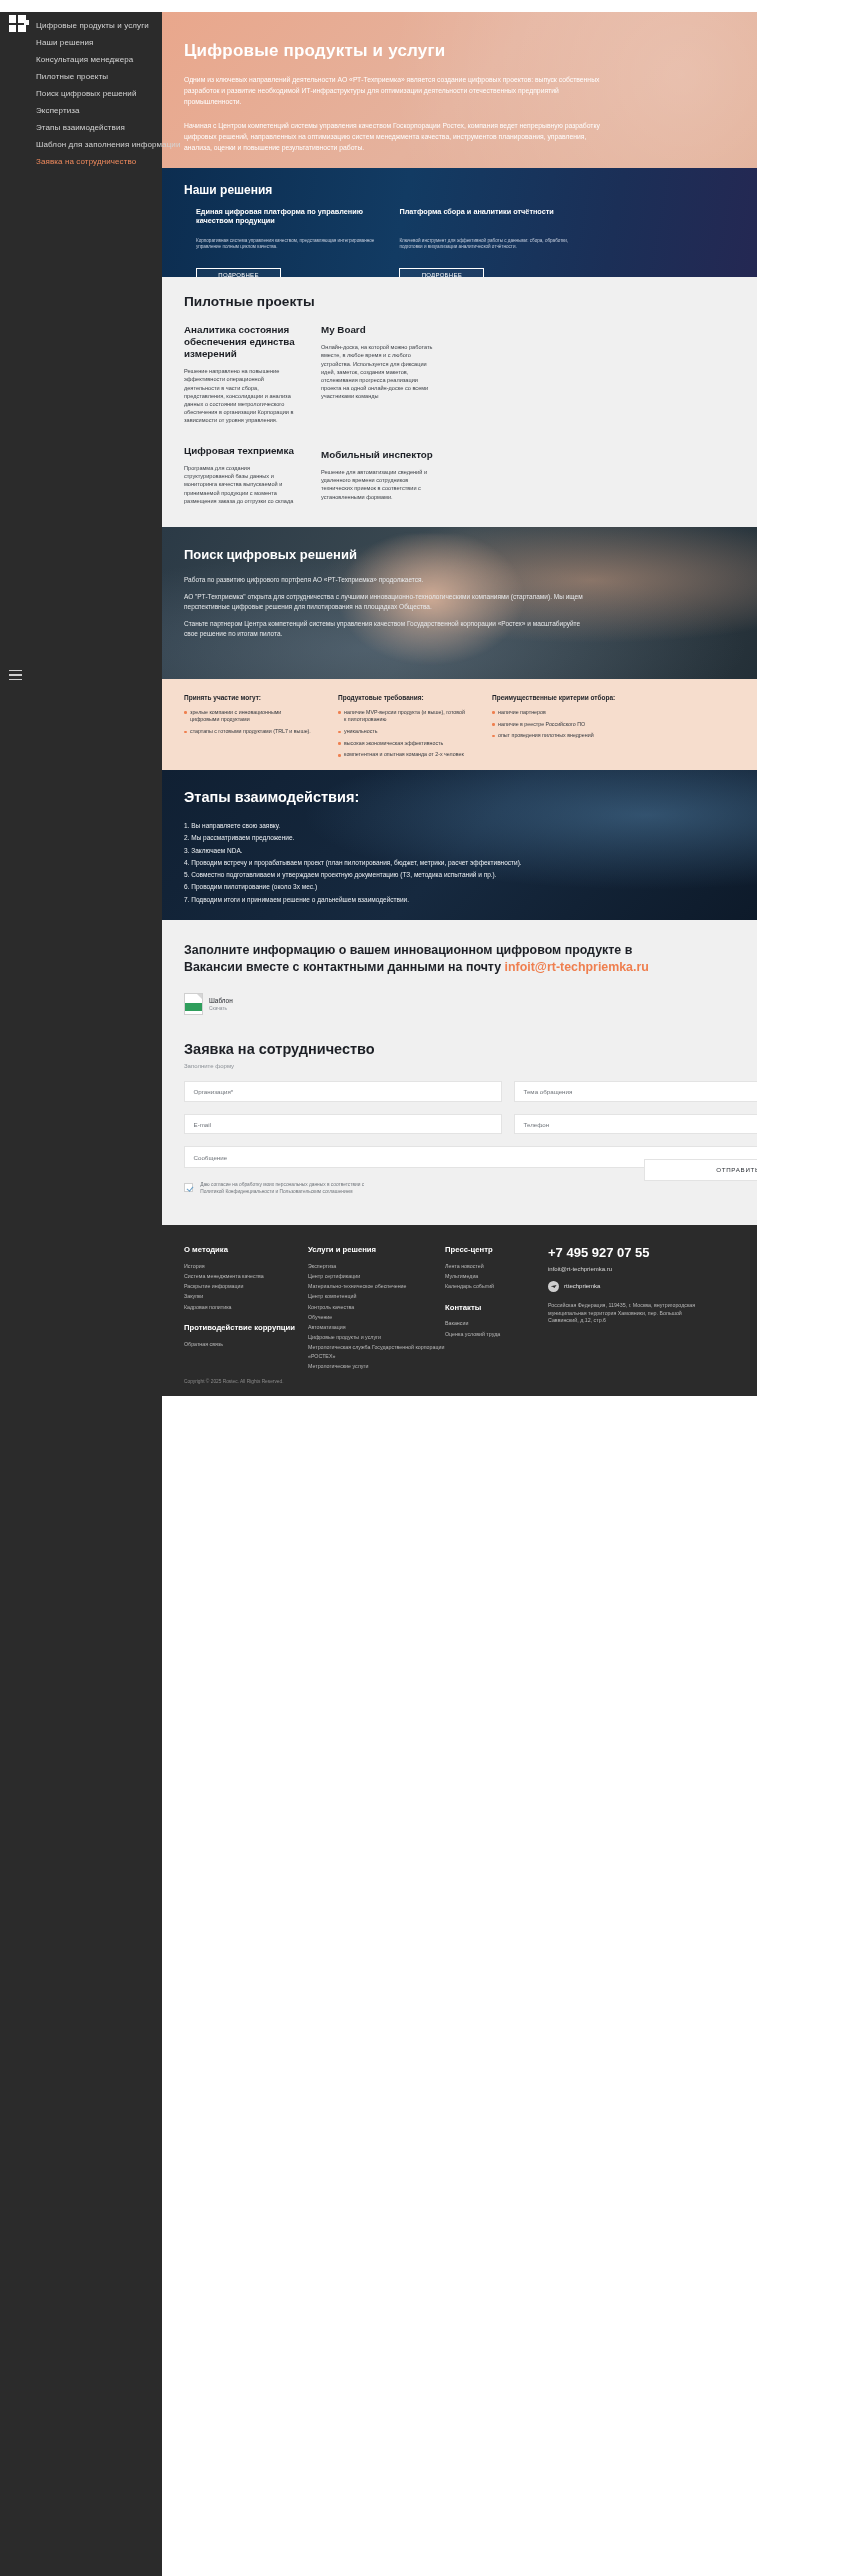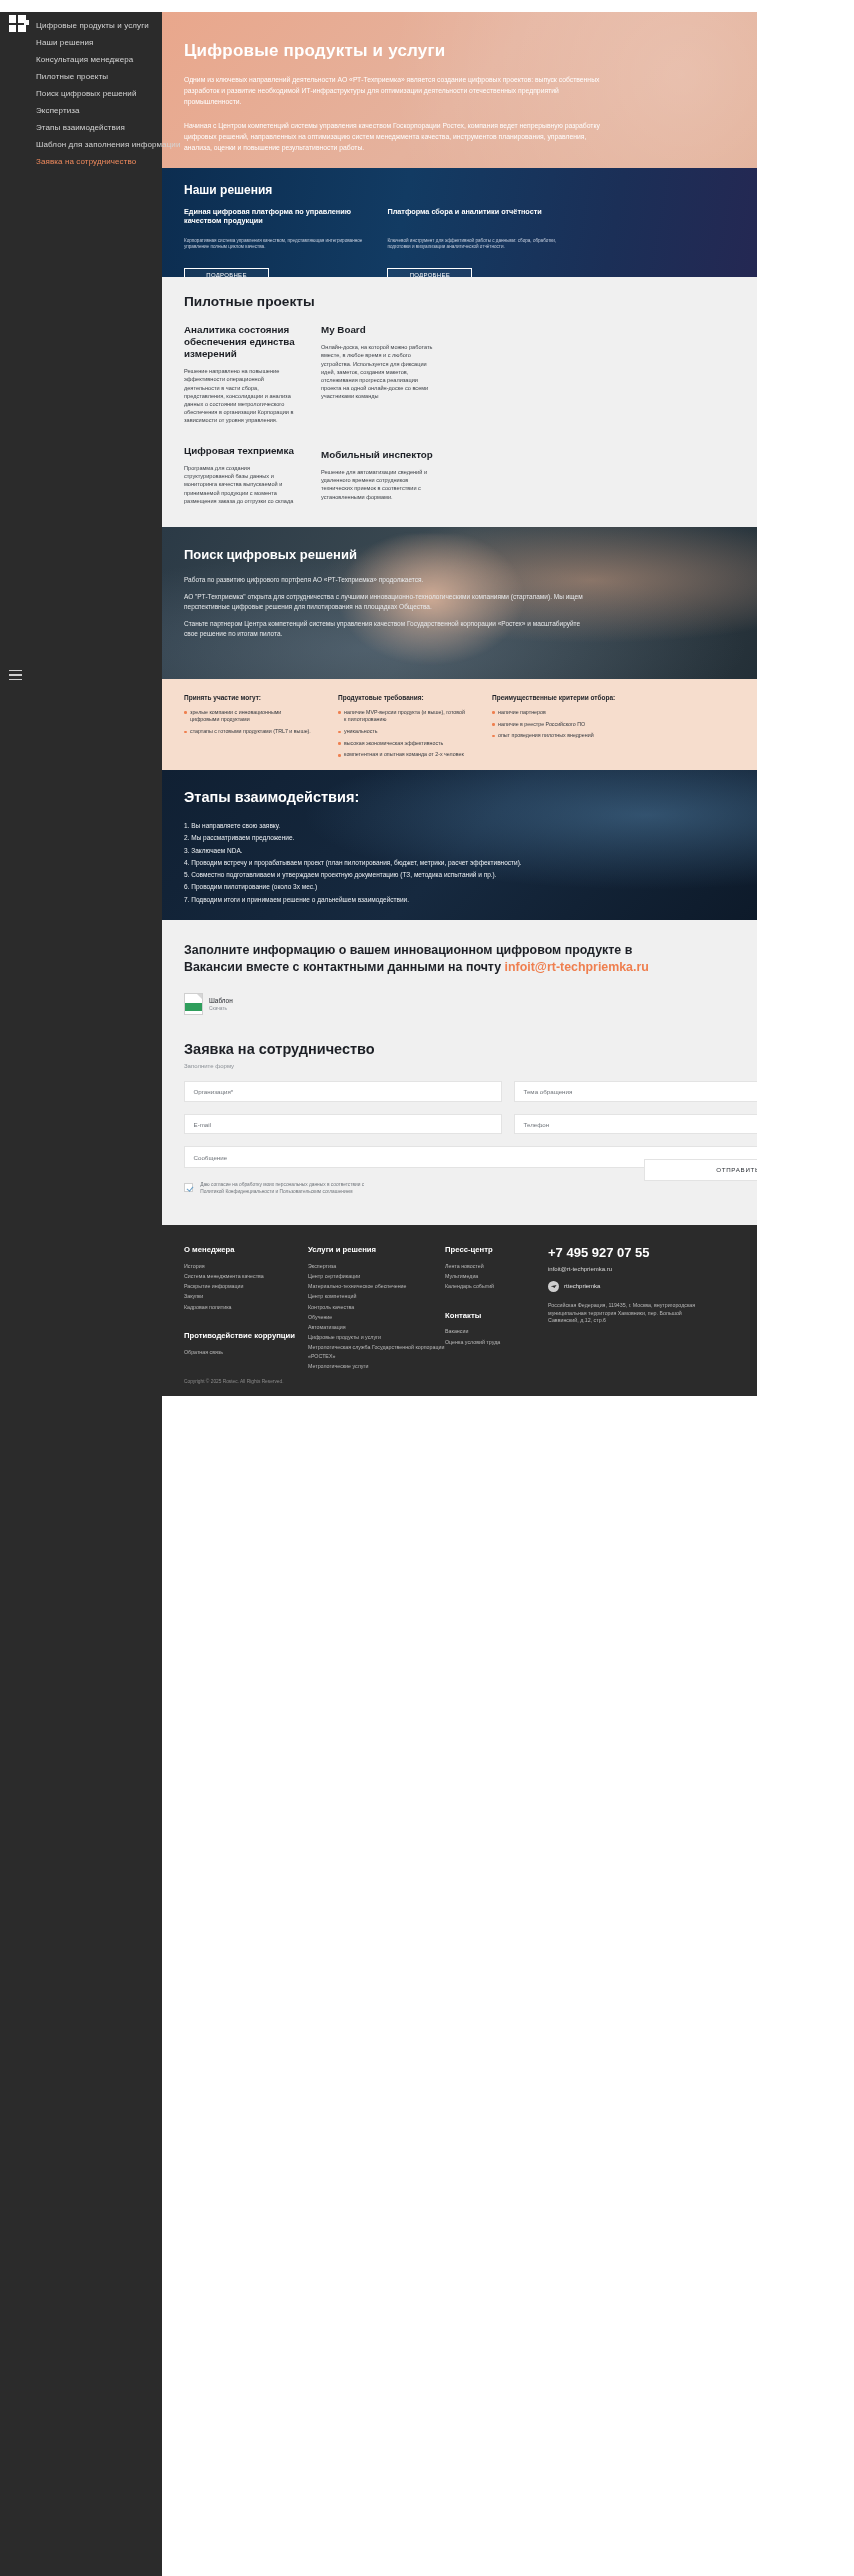--- a/index.html
+++ b/index.html
@@ -62,21 +62,21 @@
   .hero p.p1 { top:62px; }
   .hero p.p2 { top:108px; }
 
   
   .solutions { position:relative; width:692px; height:109px; background:#0b2a4a; overflow:hidden;}
   .solutions::before{
     content:""; position:absolute; inset:0;
     background:linear-gradient(100deg,#0c2d50 0%,#123b63 35%,#1b2f57 65%,#2a2350 100%);
   }
   .solutions h2{ position:absolute; left:22px; top:14.5px; font-size:12px; color:#fff; font-weight:700; z-index:2;}
-  .scards { position:absolute; left:22px; top:39px; width:650px; display:flex; gap:15.4px; z-index:2;}
+  .scards { position:absolute; left:34px; top:39px; width:650px; display:flex; gap:15.4px; z-index:2;}
   .scard { width:128px; }
   .scard .ttl { font-size:7.3px; line-height:9.4px; color:#fff; font-weight:700; min-height:28px;}
   .scard .txt { font-size:4.6px; line-height:6.8px; color:#c5cede; margin-top:2.6px; height:26px; overflow:hidden;}
   .scard .more {
     margin-top:4.3px; display:inline-block; width:85px; text-align:center;
     border:0.9px solid #ffffff; color:#ffffff; font-size:6px; line-height:13.7px; letter-spacing:0.3px;
     background:rgba(255,255,255,.04);
   }
   .scard.wide { width:188px; }
 
@@ -164,21 +164,21 @@
   
   .footer{ position:relative; width:692px; background:#2b2b2b; color:#cfcfcf; padding:20.5px 22px 0 22px; height:171px;}
   .fcols{ display:flex; gap:0;}
   .fcol{ }
   .fcol.c1{ width:124px;}
   .fcol.c2{ width:137px;}
   .fcol.c3{ width:103px;}
   .fcol.c4{ width:222px;}
   .fh{ font-size:7.7px; font-weight:700; color:#fff; margin-bottom:7.7px; display:block; text-decoration:none;}
   .fl{ display:block; font-size:5.3px; line-height:8.5px; color:#b9b9b9; text-decoration:none; margin-bottom:1.7px;}
-  .fh.spaced{ margin-top:20px;}
+  .fh.spaced{ margin-top:12px;}
   .phone{ font-size:13px; font-weight:700; color:#fff;}
   .mail{ font-size:6px; color:#d9d9d9; margin-top:6px; display:block; text-decoration:none;}
   .tg{ display:flex; align-items:center; gap:5.1px; margin-top:8.5px;}
   .tgicon{ width:11px; height:11px; border-radius:50%; background:#cfcfcf; position:relative;}
   .tgicon::after{ content:""; position:absolute; left:2.6px; top:4.3px; width:6px; height:3.4px; background:#2b2b2b; clip-path:polygon(0 40%,100% 0,60% 100%,45% 62%);}
   .tgtxt{ font-size:6px; color:#e4e4e4;}
   .addr{ font-size:5.3px; line-height:7.7px; color:#b9b9b9; margin-top:10.3px; width:154px;}
   .hotline{ position:absolute; right:22px; bottom:15.4px; width:67px; height:29px; background:#e8e8e8; overflow:hidden;}
   .hotline .hl-top{ background:#d94a3d; color:#fff; font-size:4.6px; font-weight:700; text-align:center; line-height:7.7px; letter-spacing:0.2px;}
   .hotline .hl-bot{ display:flex; height:21.4px;}
@@ -377,21 +377,21 @@
       <div class="agree">
         <div class="cbox"></div>
         <p>Даю согласие на обработку моих персональных данных в соответствии с Политикой Конфиденциальности и Пользовательским соглашением</p>
       </div>
       <div class="submit">ОТПРАВИТЬ</div>
     </section>
 
     <footer class="footer">
       <div class="fcols">
         <div class="fcol c1">
-          <a class="fh" href="#">О менеджера</a>
+          <a class="fh" href="#">О методика</a>
           <a class="fl" href="#">История</a>
           <a class="fl" href="#">Система менеджмента качества</a>
           <a class="fl" href="#">Раскрытие информации</a>
           <a class="fl" href="#">Закупки</a>
           <a class="fl" href="#">Кадровая политика</a>
           <a class="fh spaced" href="#">Противодействие коррупции</a>
           <a class="fl" href="#">Обратная связь</a>
         </div>
         <div class="fcol c2">
           <a class="fh" href="#">Услуги и решения</a>

